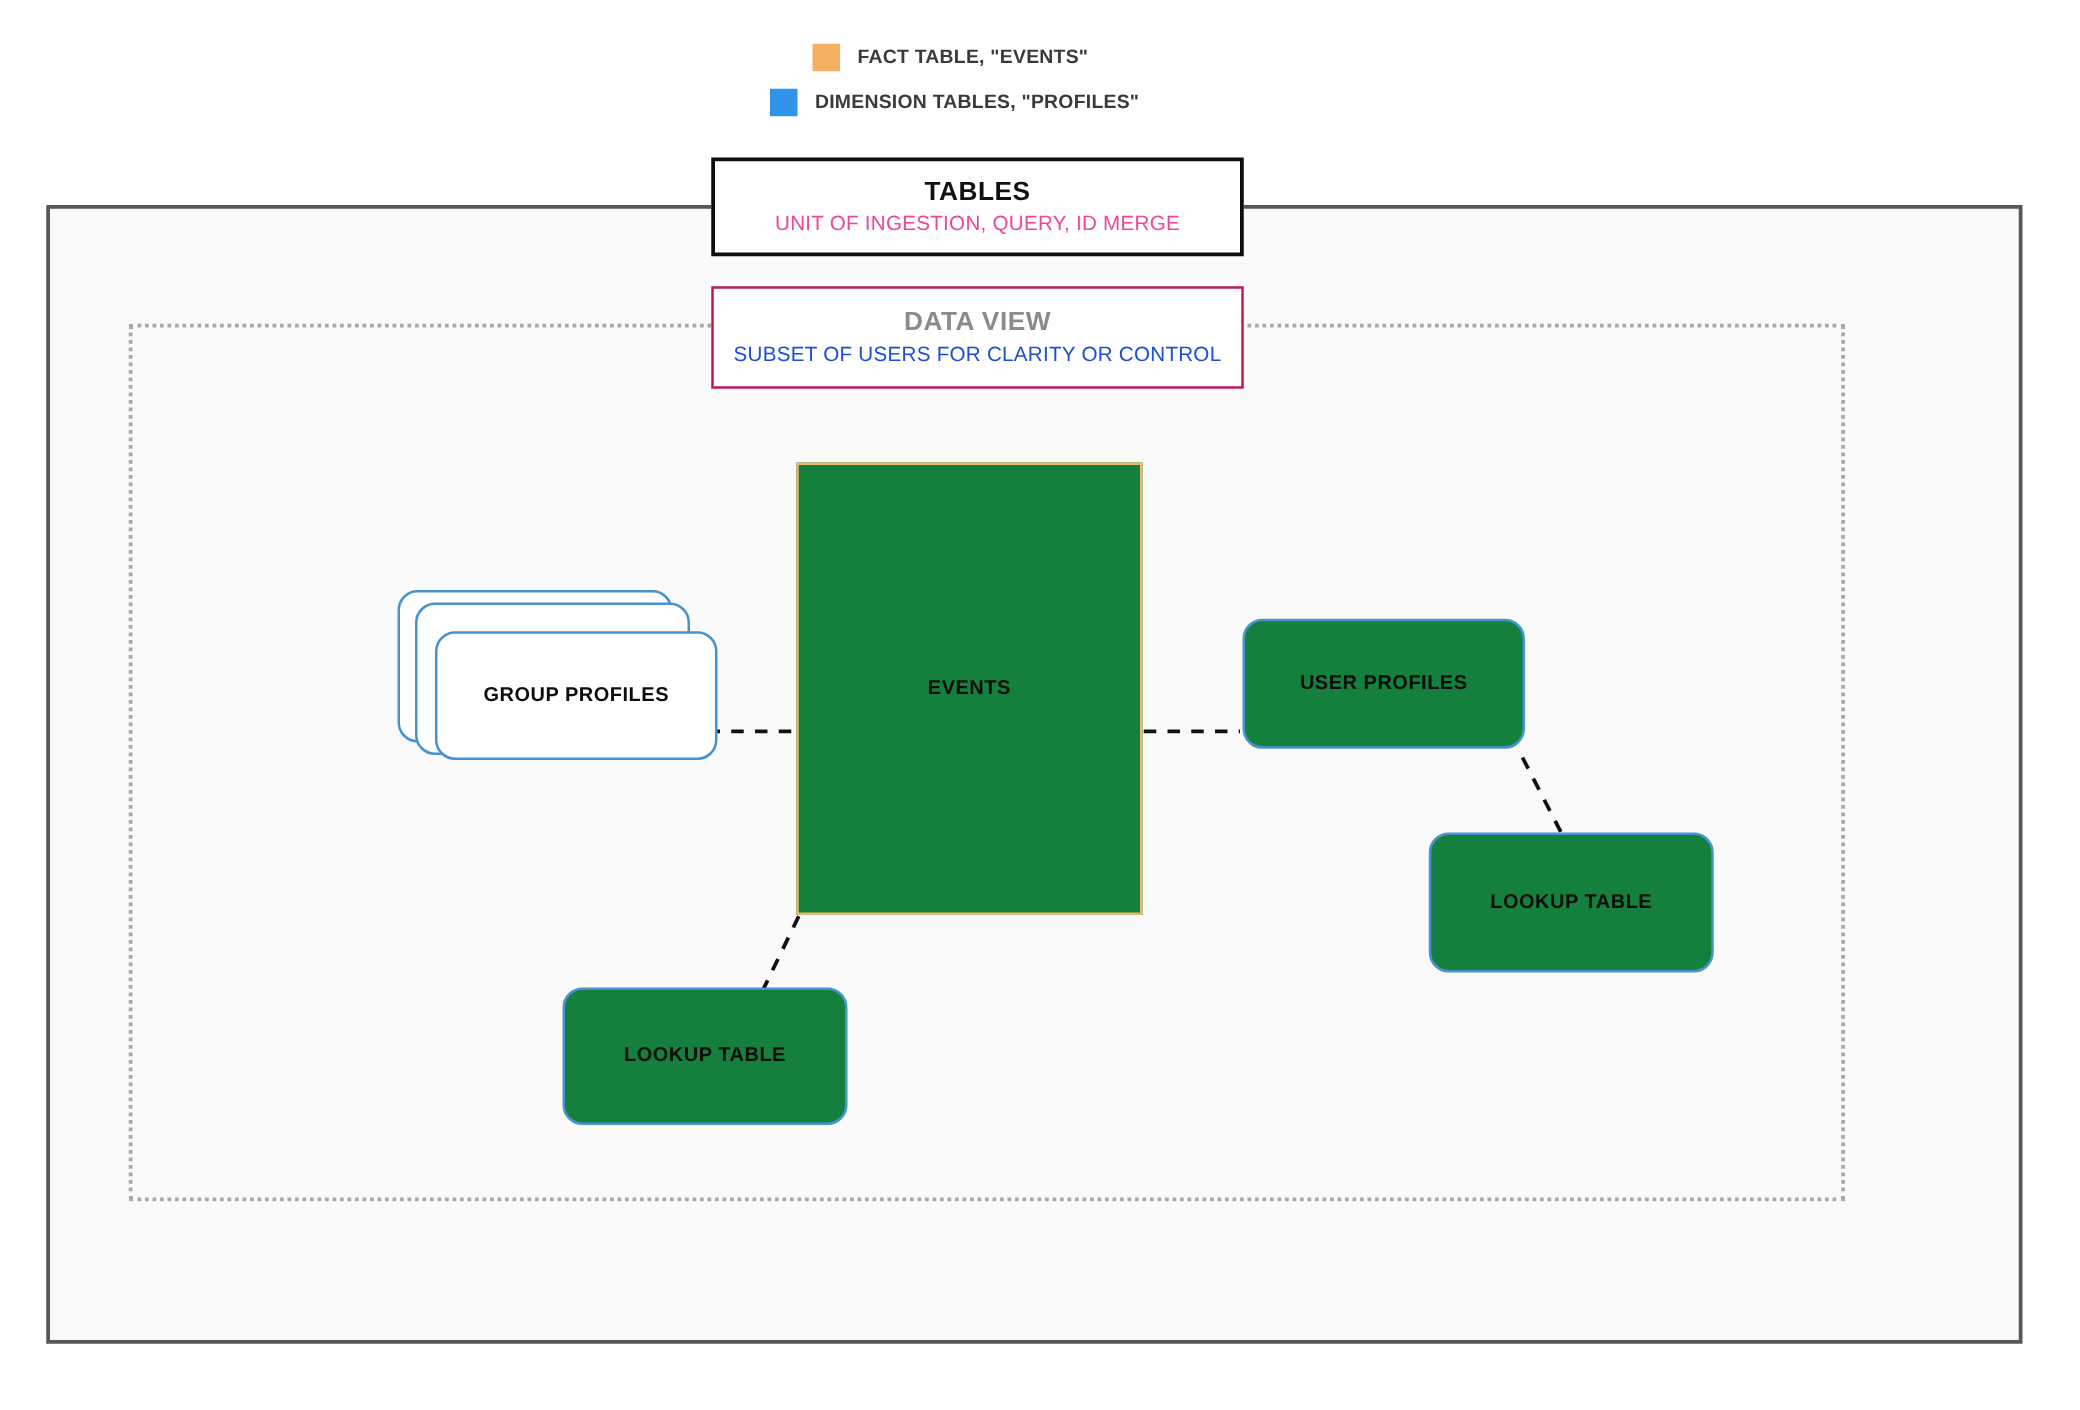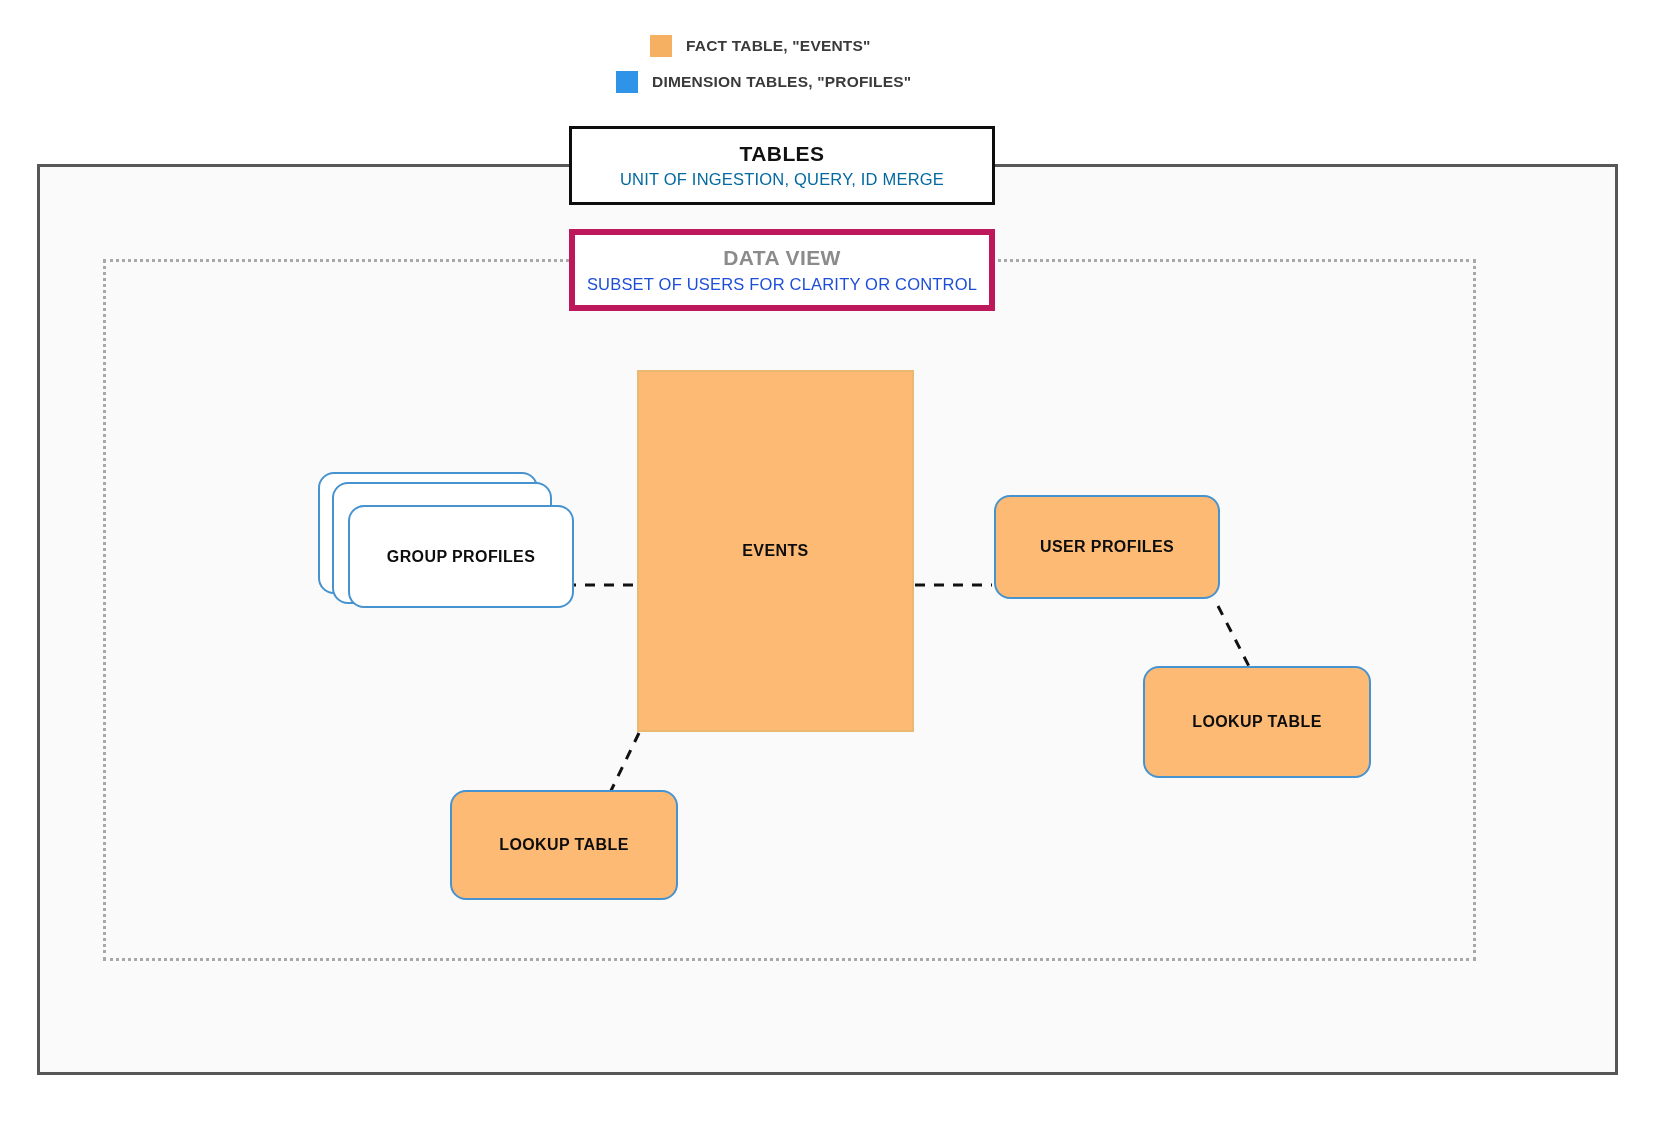--- a/index.html
+++ b/index.html
@@ -68,42 +68,42 @@
     left: 569px; top: 126px;
     width: 426px; height: 79px;
     border: 3px solid #0d0d0d;
   }
   #project-card .card-title {
     font-size: 21px; font-weight: bold;
     color: #111; letter-spacing: 0.4px;
     margin-bottom: 4px;
   }
   #project-card .card-sub {
-    font-size: 16.5px; color: #0369a1;
+    font-size: 16.5px; color: #ec4899;
     letter-spacing: 0.2px;
   }
   #dataview-card {
     left: 569px; top: 229px;
     width: 426px; height: 82px;
-    border: 6px solid #be185d;
+    border: 2px solid #be185d;
   }
   #dataview-card .card-title {
     font-size: 21px; font-weight: bold;
     color: #8b8b8b; letter-spacing: 0.4px;
     margin-bottom: 5px;
   }
   #dataview-card .card-sub {
     font-size: 16.5px; color: #1d4ed8;
     letter-spacing: 0.2px;
   }
 
   
   .node {
     position: absolute;
-    background: #fdba74;
+    background: #15803d;
     display: flex;
     align-items: center;
     justify-content: center;
   }
   .node-label {
     font-size: 16px;
     font-weight: bold;
     color: #0d0d0d;
     letter-spacing: 0.4px;
     text-align: center;

